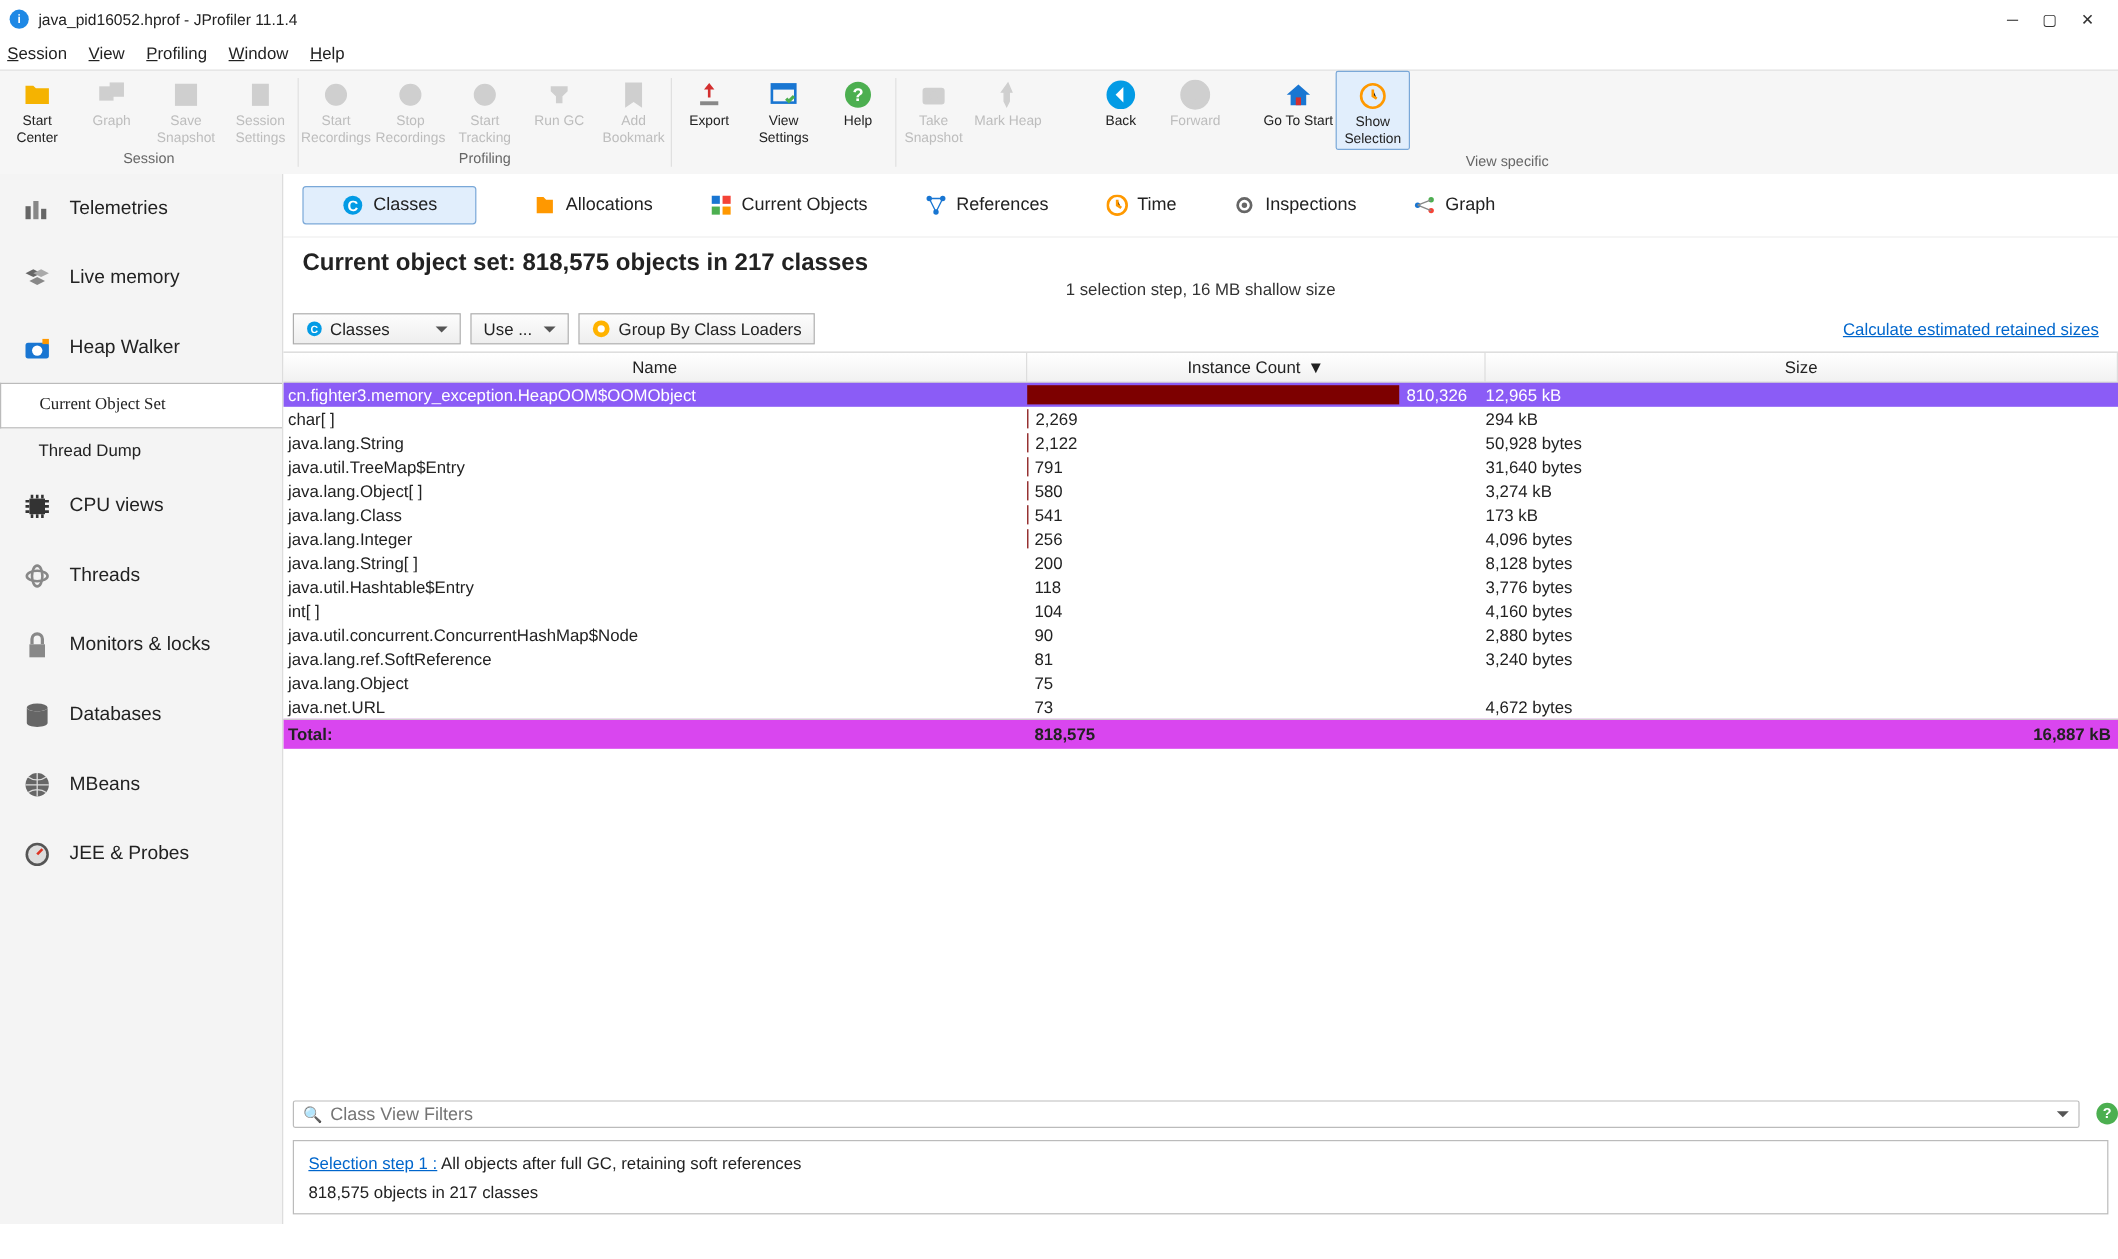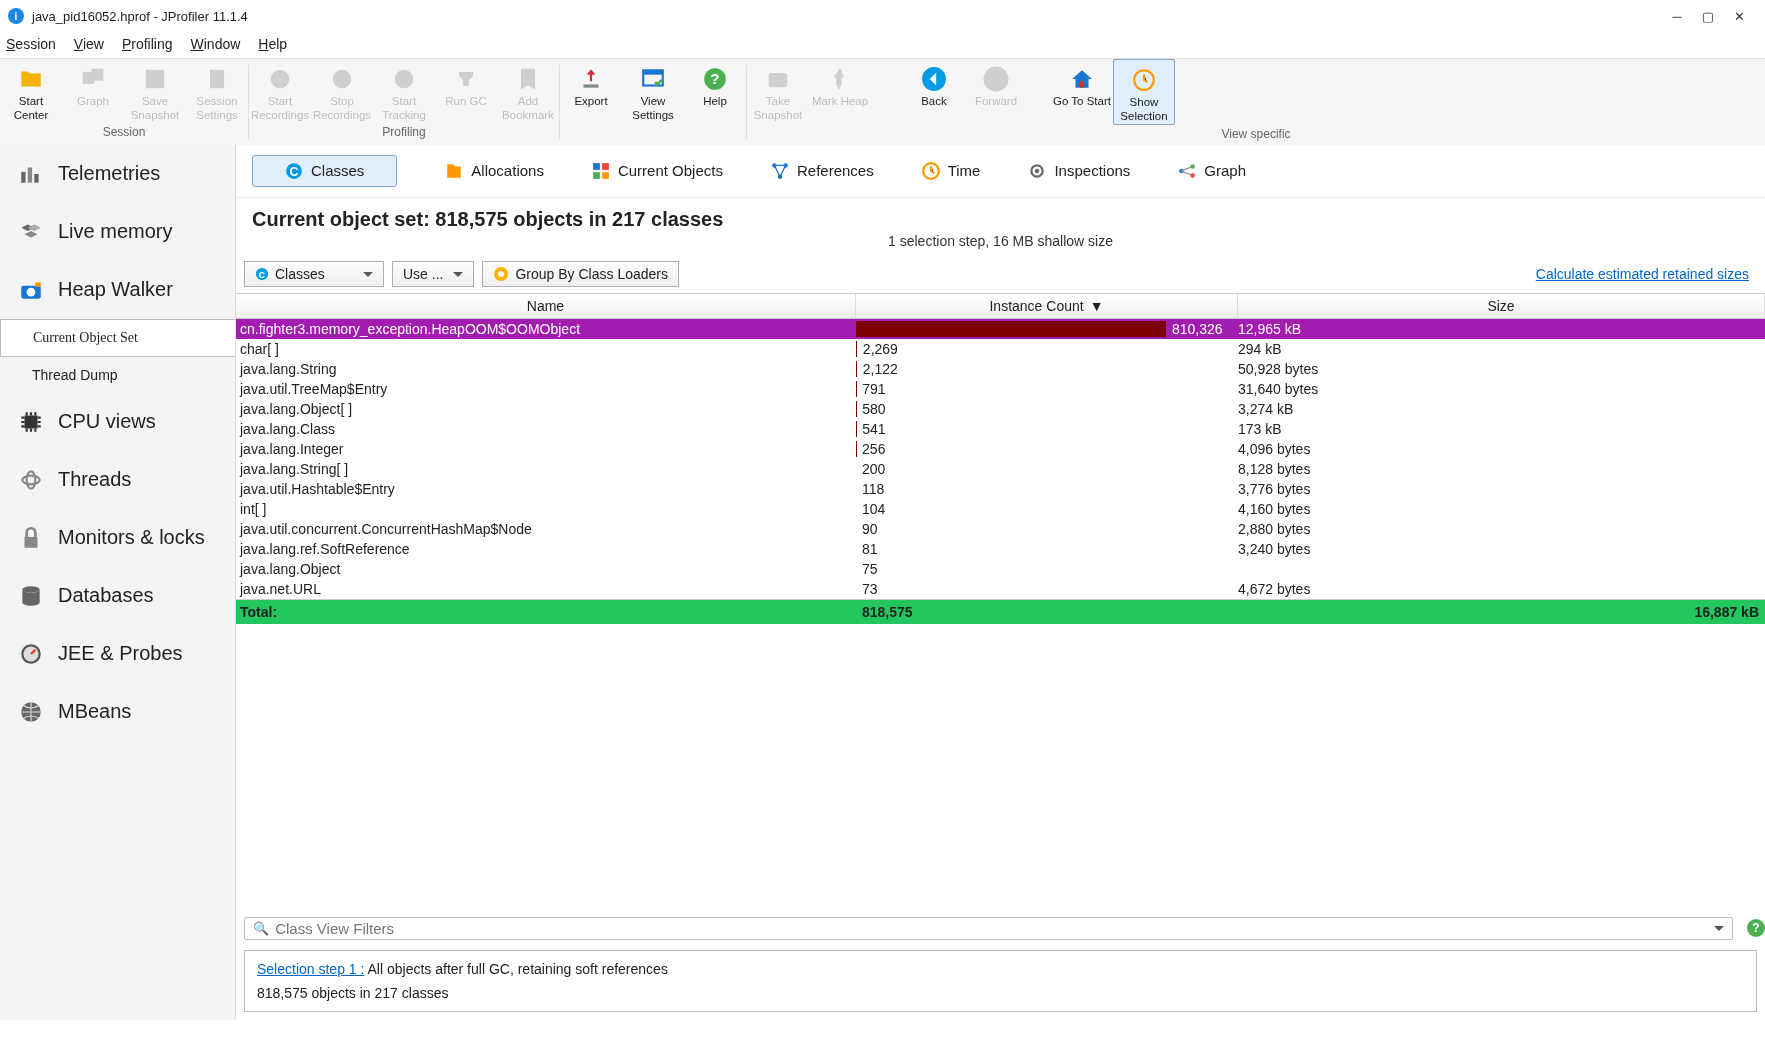--- a/index.html
+++ b/index.html
@@ -26,21 +26,21 @@
 .toolbtn .ticon { width: 28px; height: 28px; margin-bottom: 2px; display:flex; align-items:center; justify-content:center; }
 .toolbtn .ticon svg { width: 26px; height: 26px; }
 .toolbtn.disabled .ticon svg * { fill: #cfcfcf !important; stroke: #cfcfcf !important; }
 .toolbtn.highlight { border:1px solid #7aa8d8; background:#e1eefc; border-radius:2px; }
 .grouplabel { font-size: 12px; color: #666; text-align: center; padding: 2px 0 4px 0; }
 .toolsep { width: 1px; background: #e0e0e0; margin: 6px 0; }
 
 
 .main { display: flex; height: calc(100vh - 174px); }
 .sidebar { width: 236px; background: #f4f4f4; border-right: 1px solid #ddd; position:relative; overflow:hidden; }
-.sideitem { display: flex; align-items: center; gap: 12px; padding: 14px 16px; font-size: 20px; cursor: default; }
+.sideitem { display: flex; align-items: center; gap: 12px; padding: 14px 16px; font-size: 16px; cursor: default; }
 .sideitem .sicon { width: 30px; height: 30px; display:flex; align-items:center; justify-content:center; }
 .sideitem.sub { padding: 10px 14px 10px 32px; font-size: 14px; }
 .sideitem.selected { background: #fff; border: 1px solid #bbb; border-right: none; margin-right:-1px;font-family:Liberation Serif, serif; }
 
 .content { flex: 1; display: flex; flex-direction: column; background:#fff; overflow:hidden; }
 
 
 .tabbar { display: flex; gap: 48px; padding: 10px 16px; border-bottom: 1px solid #eee; align-items:center; }
 .tab { display:flex; align-items:center; gap:8px; font-size:15px; cursor:default; }
 .tab .ticon2 { width:18px; height:18px; display:flex; align-items:center; justify-content:center; }
@@ -59,28 +59,28 @@
 
 
 .table { display:flex; flex-direction:column; border-top:1px solid #ccc; flex:1; }
 .thead { display:flex; background:linear-gradient(#fff,#f1f1f1); border-bottom:1px solid #ccc; font-size:14px; }
 .th { padding:4px 8px; border-right:1px solid #ddd; text-align:center; }
 .th.name { flex: 0 0 620px; }
 .th.inst { flex: 0 0 382px; display:flex; justify-content:center; align-items:center; gap:6px; }
 .th.size { flex: 1; }
 .tbody { font-size:14px; }
 .tr { display:flex; height:20px; align-items:center; }
-.tr.selected { background:#a21caf; color:#fff; }
+.tr.selected { background:#8b5cf6; color:#fff; }
 .td.name { flex:0 0 620px; padding-left:4px; white-space:nowrap; overflow:hidden; text-overflow:ellipsis; }
 .td.inst { flex:0 0 382px; display:flex; align-items:center; }
 .td.inst .bar { height:16px; background:#7d0000; }
 .tr.selected .td.inst .bar { background:#7d0000; }
 .td.inst .val { padding-left:6px; }
 .td.size { flex:1; text-align:left; padding-right:6px; }
-.tfoot { display:flex; background:#22c55e; border-top:1px solid #ccc; font-weight:bold; font-size:14px; padding:4px 0; }
+.tfoot { display:flex; background:#d946ef; border-top:1px solid #ccc; font-weight:bold; font-size:14px; padding:4px 0; }
 
 
 .filterrow { display:flex; align-items:center; border:1px solid #bbb; border-radius:2px; margin:6px 8px; padding:2px 8px; gap:6px; }
 .filterrow input { border:none; outline:none; flex:1; font-size:15px; color:#888; background:transparent; }
 .helpcircle { width:18px; height:18px; border-radius:50%; background:#4caf50; color:#fff; display:flex; align-items:center; justify-content:center; font-weight:bold; font-size:12px; margin-left:6px; }
 
 
 .selpanel { border:1px solid #bbb; margin:4px 8px 8px 8px; padding:10px 12px; font-size:14px; }
 .selpanel .steplink { color:#0066cc; text-decoration:underline; }
 
@@ -362,35 +362,35 @@
             <svg viewBox="0 0 24 24" width="26" height="26">
               <ellipse cx="12" cy="6" rx="8" ry="3" fill="#666"></ellipse>
               <path fill="#666" d="M4 6v12c0 1.7 3.6 3 8 3s8-1.3 8-3V6c0 1.7-3.6 3-8 3s-8-1.3-8-3z"></path>
             </svg>
           </span>
           <span>Databases</span>
         </div>
         <div class="sideitem">
           <span class="sicon">
             <svg viewBox="0 0 24 24" width="26" height="26">
+              <circle cx="12" cy="12" r="9" fill="#666"></circle>
+              <path stroke="#ddd" stroke-width="1" fill="none" d="M3 12h18M12 3v18M5 6c4 3 10 3 14 0M5 18c4-3 10-3 14 0"></path>
+            </svg>
+          </span>
+          <span>MBeans</span>
+        </div>
+        <div class="sideitem">
+          <span class="sicon">
+            <svg viewBox="0 0 24 24" width="26" height="26">
               <circle cx="12" cy="12" r="9" fill="#555"></circle>
               <circle cx="12" cy="12" r="7" fill="#ddd"></circle>
               <path stroke="#d32" stroke-width="2" d="M12 12l4-4"></path>
             </svg>
           </span>
           <span>JEE &amp; Probes</span>
-        </div>
-        <div class="sideitem">
-          <span class="sicon">
-            <svg viewBox="0 0 24 24" width="26" height="26">
-              <circle cx="12" cy="12" r="9" fill="#666"></circle>
-              <path stroke="#ddd" stroke-width="1" fill="none" d="M3 12h18M12 3v18M5 6c4 3 10 3 14 0M5 18c4-3 10-3 14 0"></path>
-            </svg>
-          </span>
-          <span>MBeans</span>
         </div>
       </div>
 
   </div>
 
   <div class="content">
 
     <div class="tabbar">
       <div class="tab active">
           <span class="ticon2">

